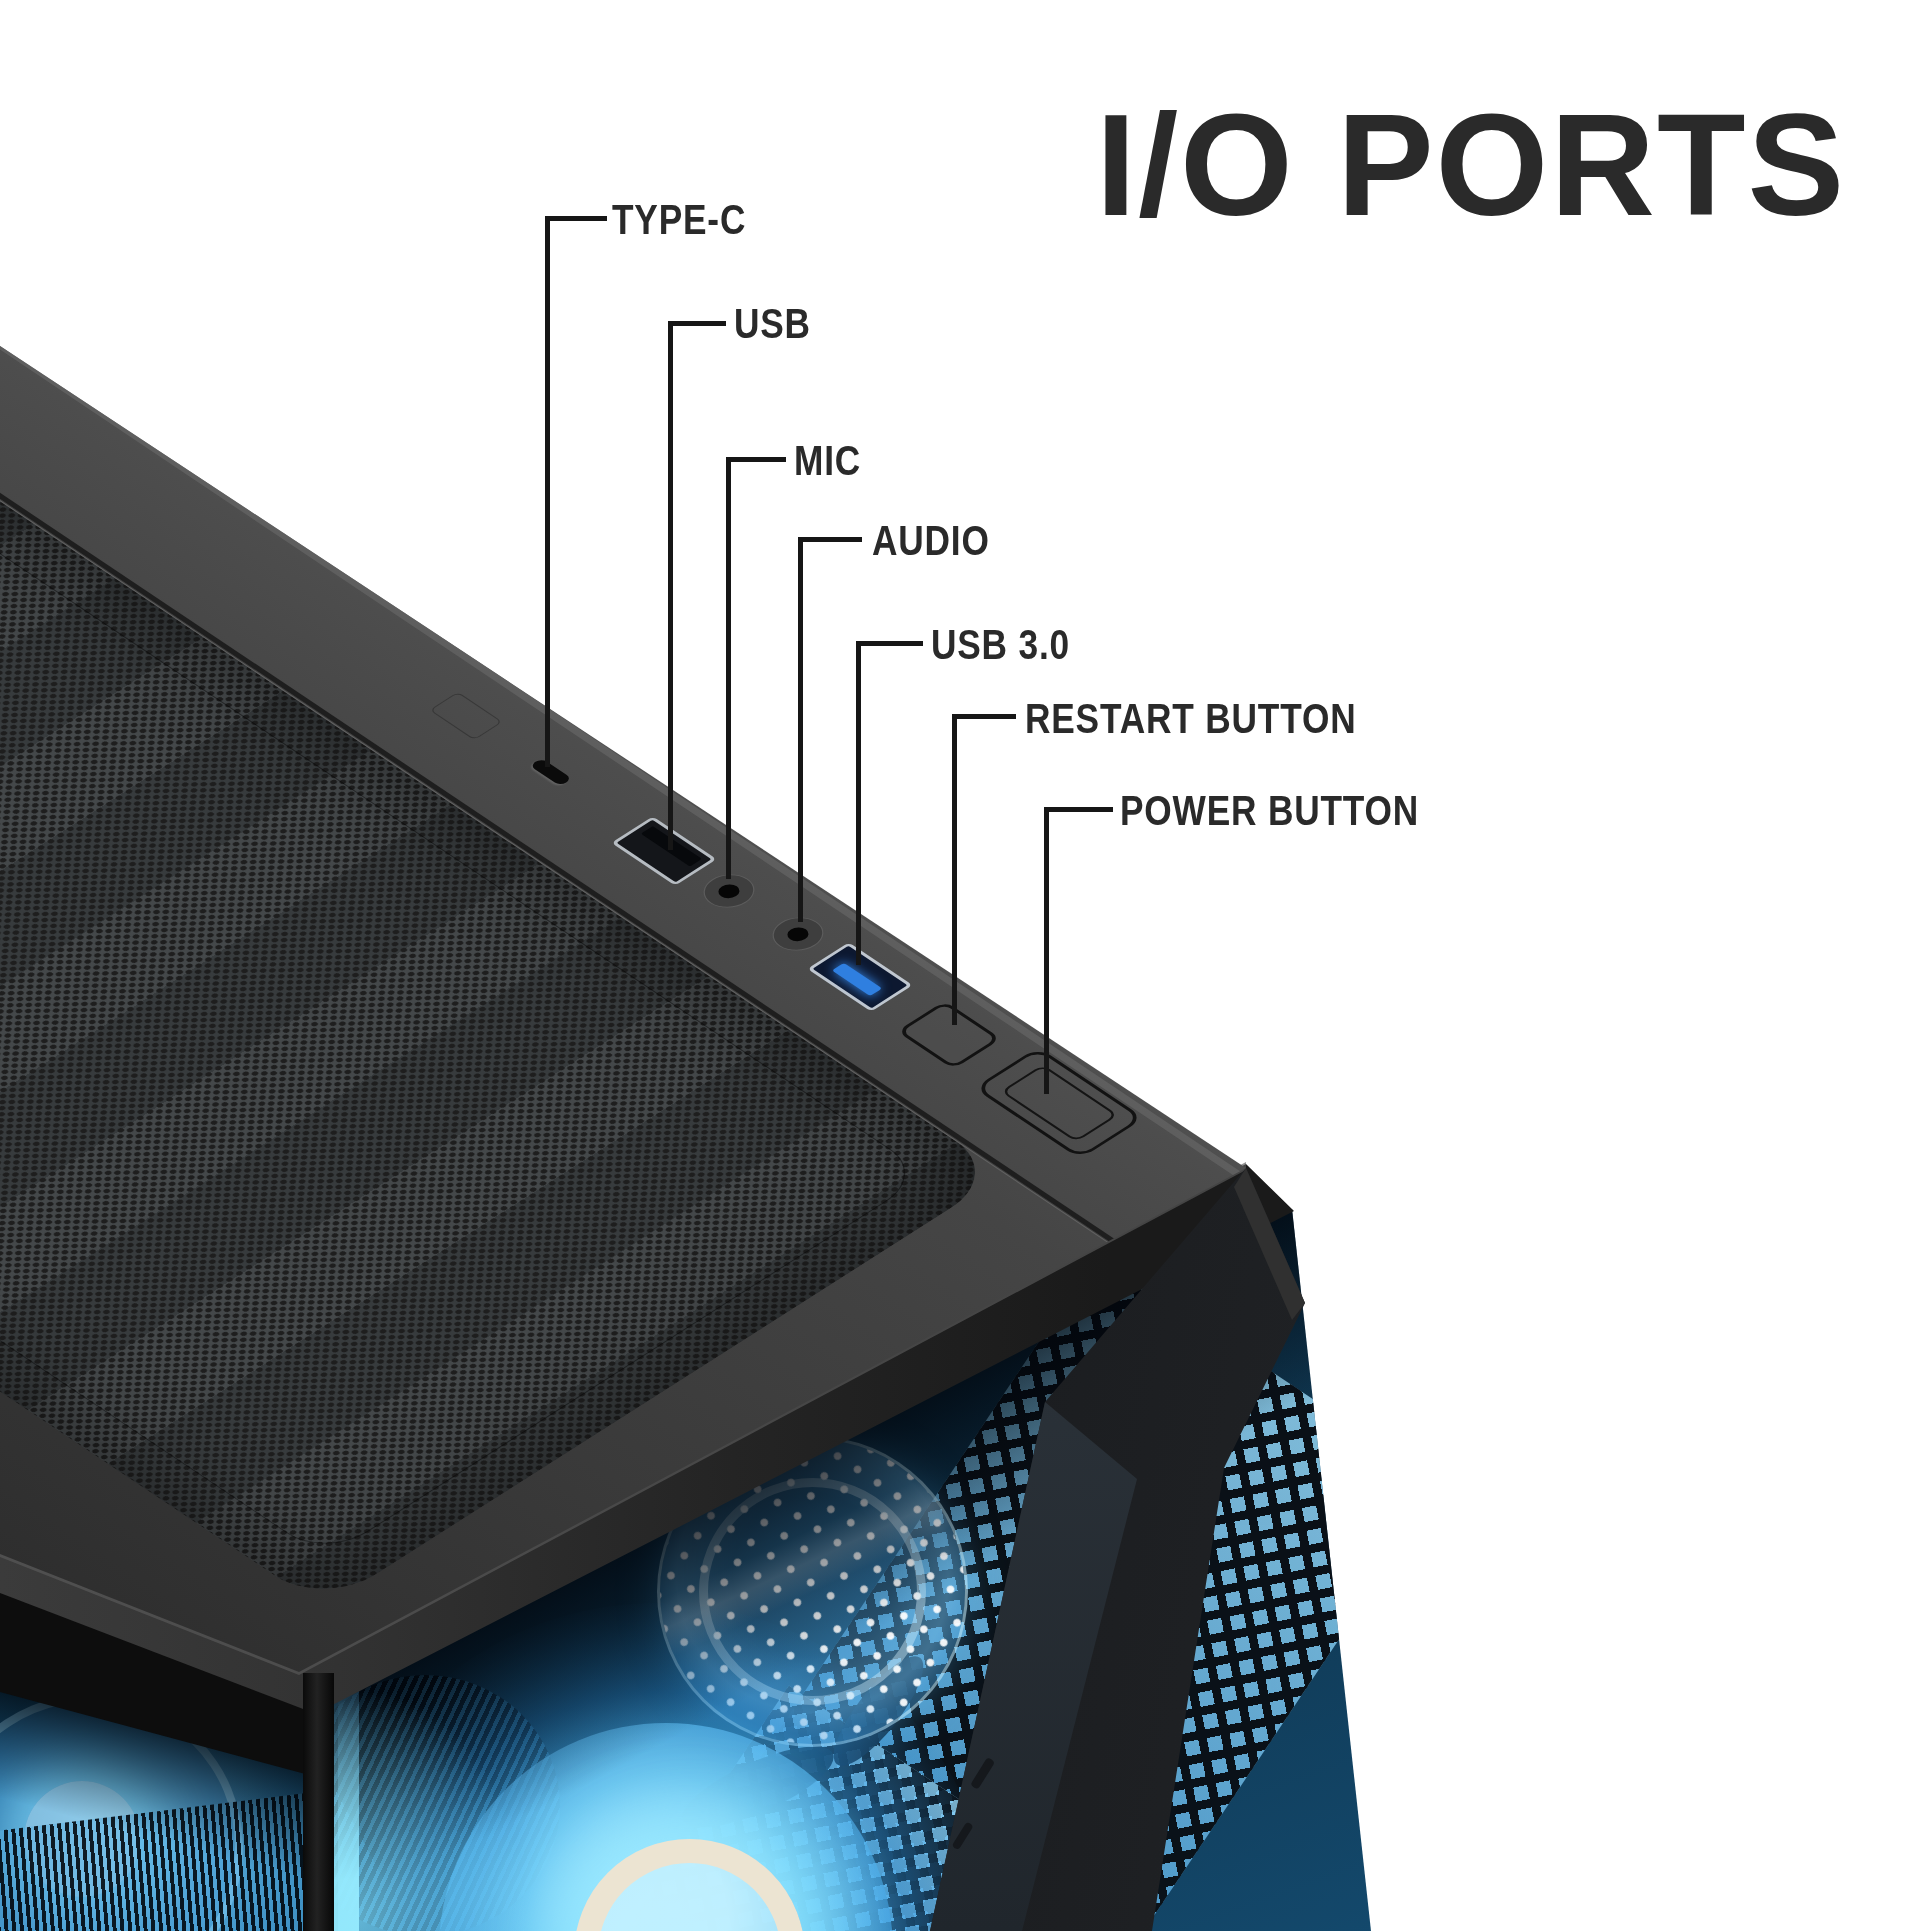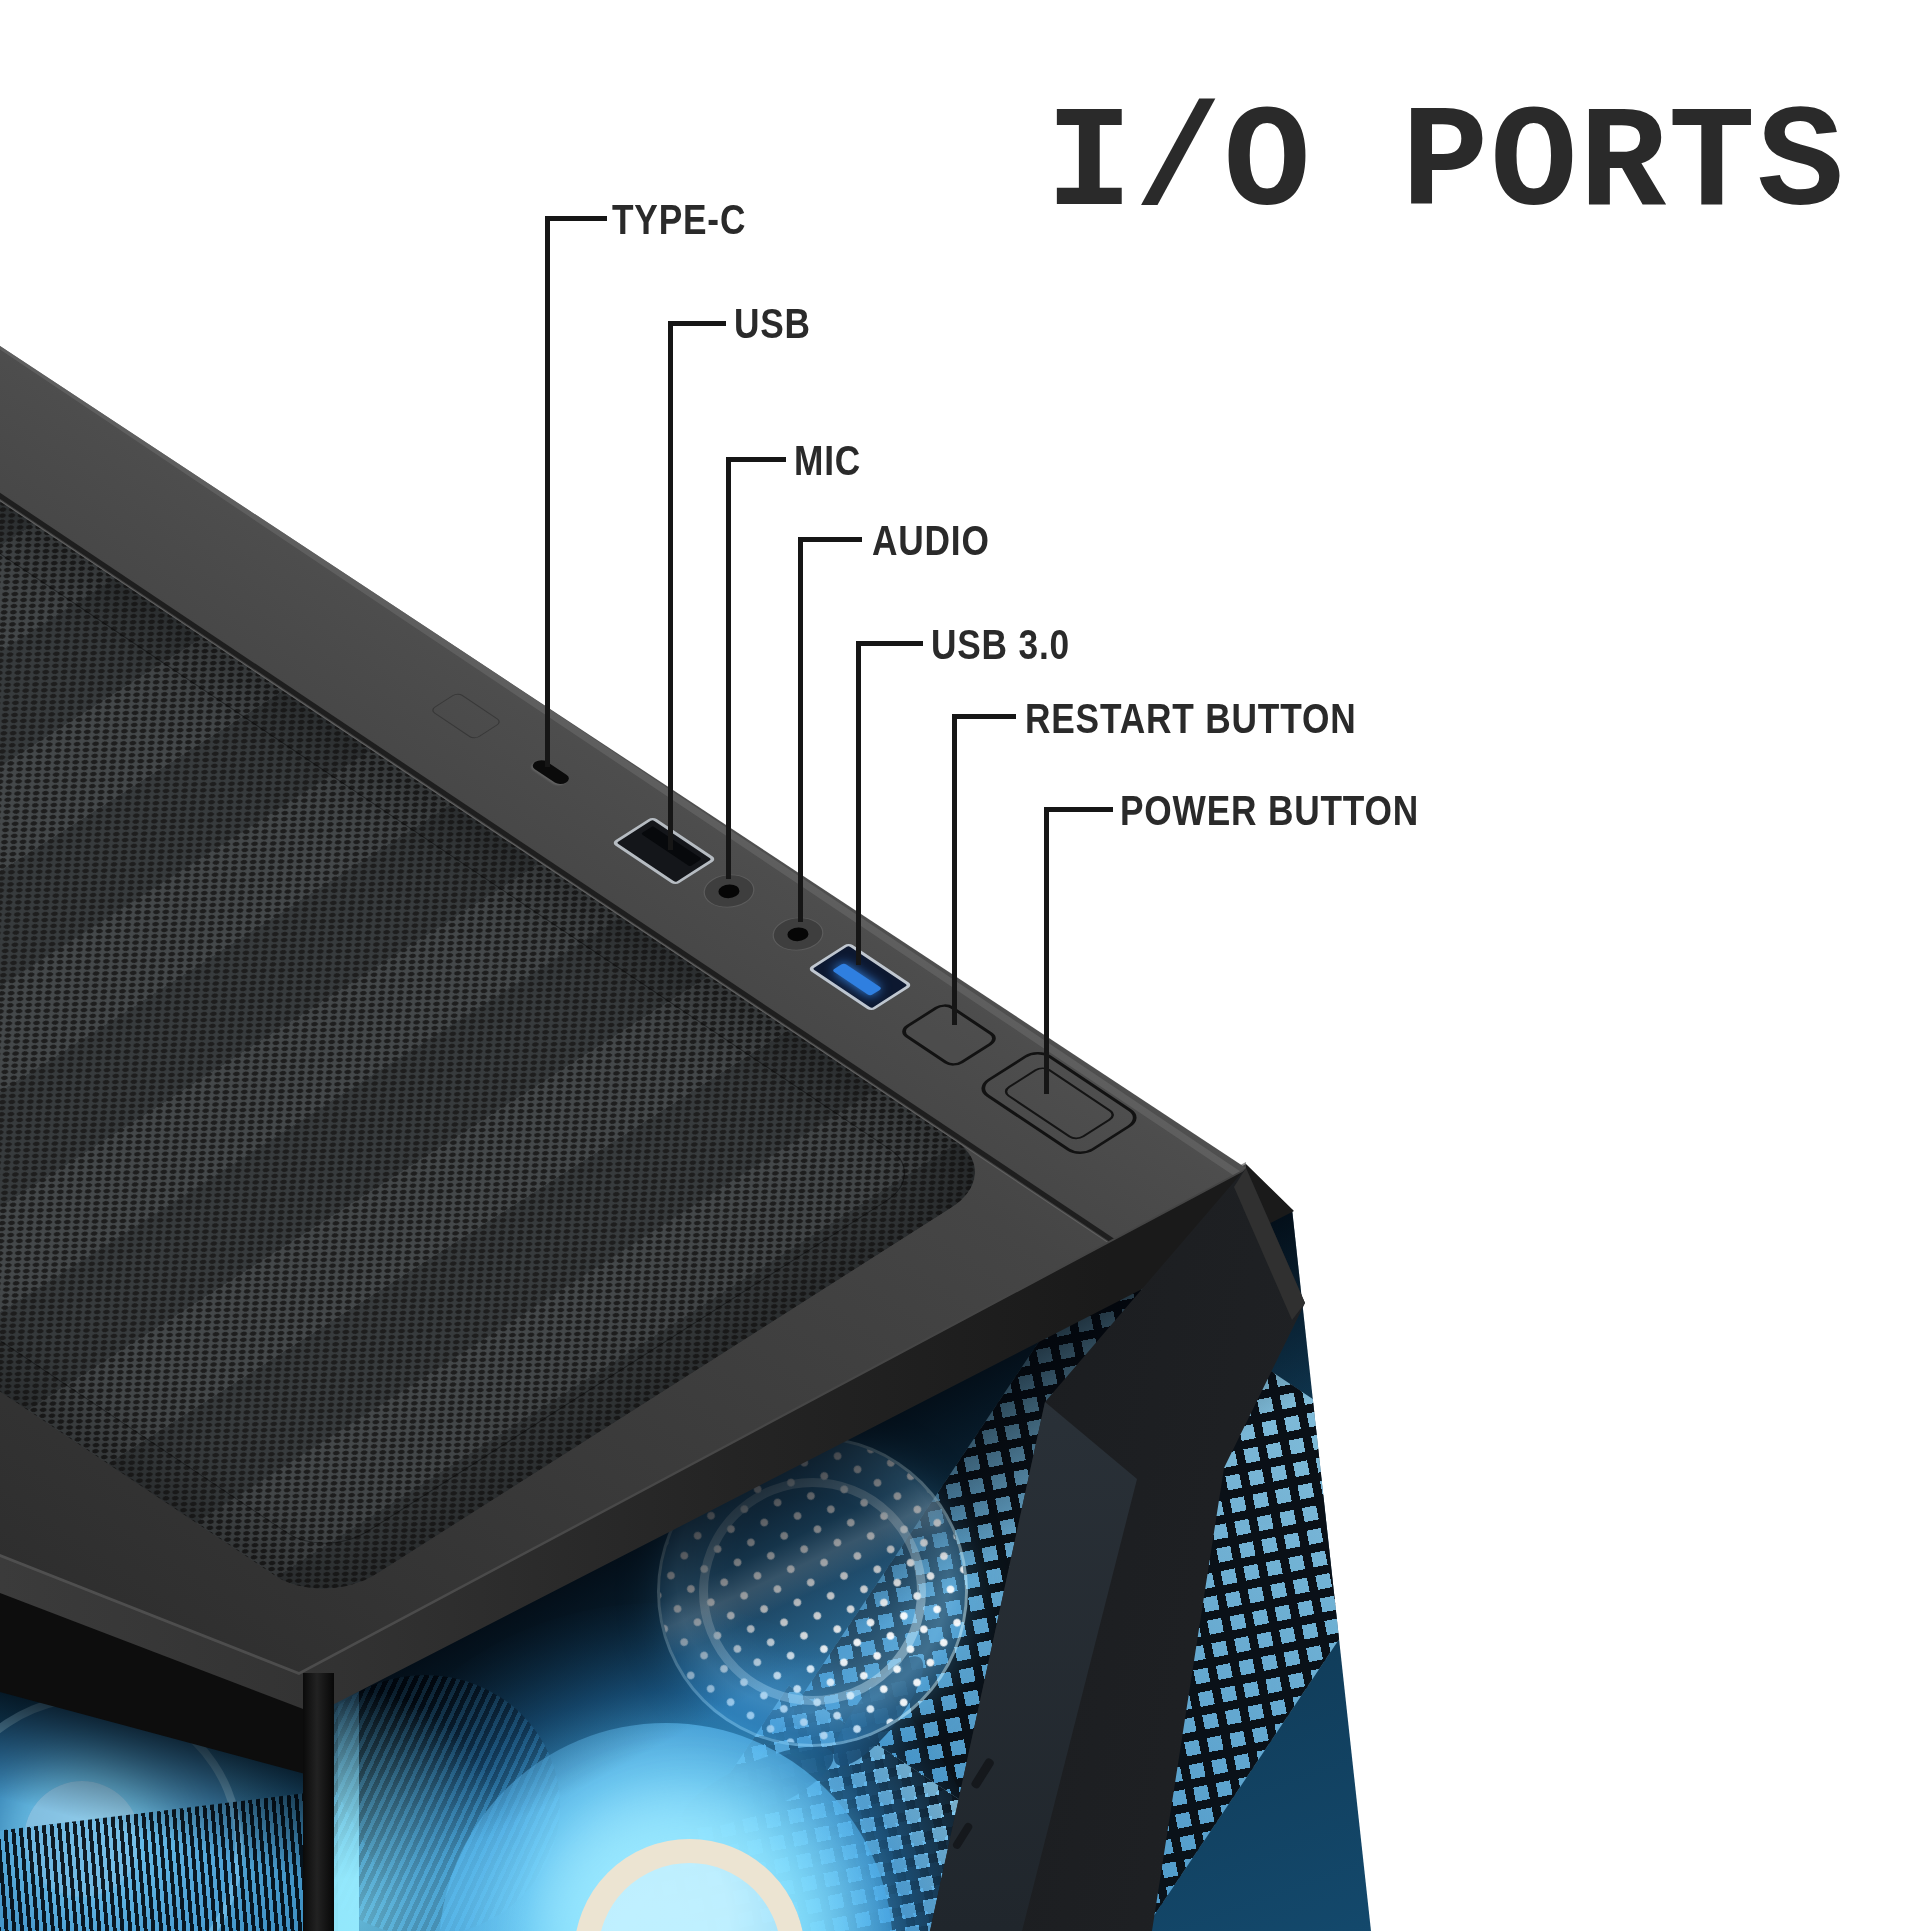--- a/index.html
+++ b/index.html
@@ -3,21 +3,21 @@
 <meta charset="utf-8">
 <style>
   html,body{margin:0;padding:0;background:#fff;}
   .canvas{position:relative;width:1931px;height:1931px;overflow:hidden;
           background:var(--background,#ffffff);
           font-family:"Liberation Sans","DejaVu Sans",sans-serif;}
   .abs{position:absolute;}
 
   
   .title{position:absolute;top:93px;right:85px;font-size:145px;font-weight:bold;
-         color:var(--ink,#2a2a2a);letter-spacing:1.9px;line-height:1;white-space:nowrap;font-family:Liberation Mono, monospace;}
+         color:var(--ink,#2a2a2a);letter-spacing:1.9px;line-height:1;white-space:nowrap;}
 
   
   .callout .v{position:absolute;width:4.8px;background:var(--line,#161616);}
   .callout .h{position:absolute;height:4.8px;background:var(--line,#161616);}
   .callout .t{position:absolute;font-size:43px;font-weight:bold;color:var(--ink,#2a2a2a);
               transform:translateY(-50%) scaleX(.82);transform-origin:left center;
               white-space:nowrap;letter-spacing:1px;}
   #co-typec   .v{left:545px;top:216px;height:551px}   #co-typec   .h{left:545px;top:216px;width:62px}  #co-typec  .t{left:612px;top:219px}
   #co-usb     .v{left:668px;top:321px;height:529px}   #co-usb     .h{left:668px;top:321px;width:58px}  #co-usb    .t{left:734px;top:323px}
   #co-mic     .v{left:726px;top:457px;height:422px}   #co-mic     .h{left:726px;top:457px;width:60px}  #co-mic    .t{left:794px;top:460px}

